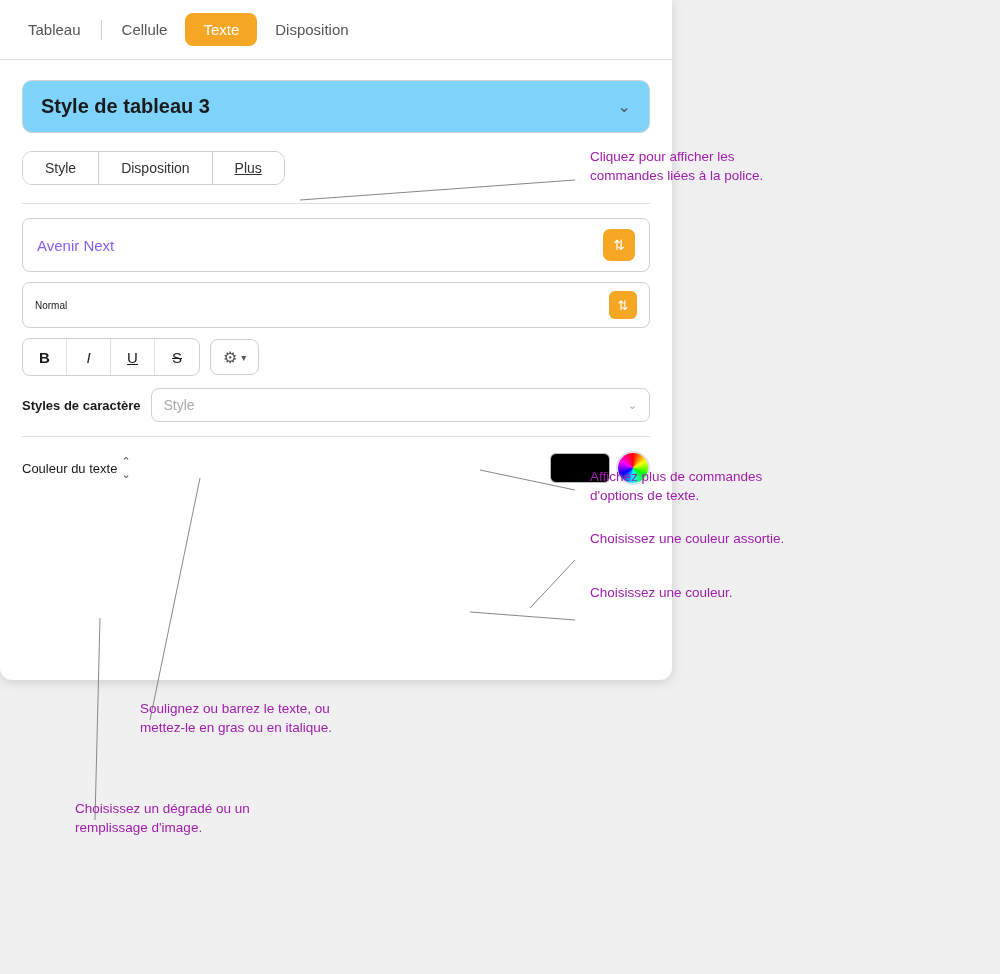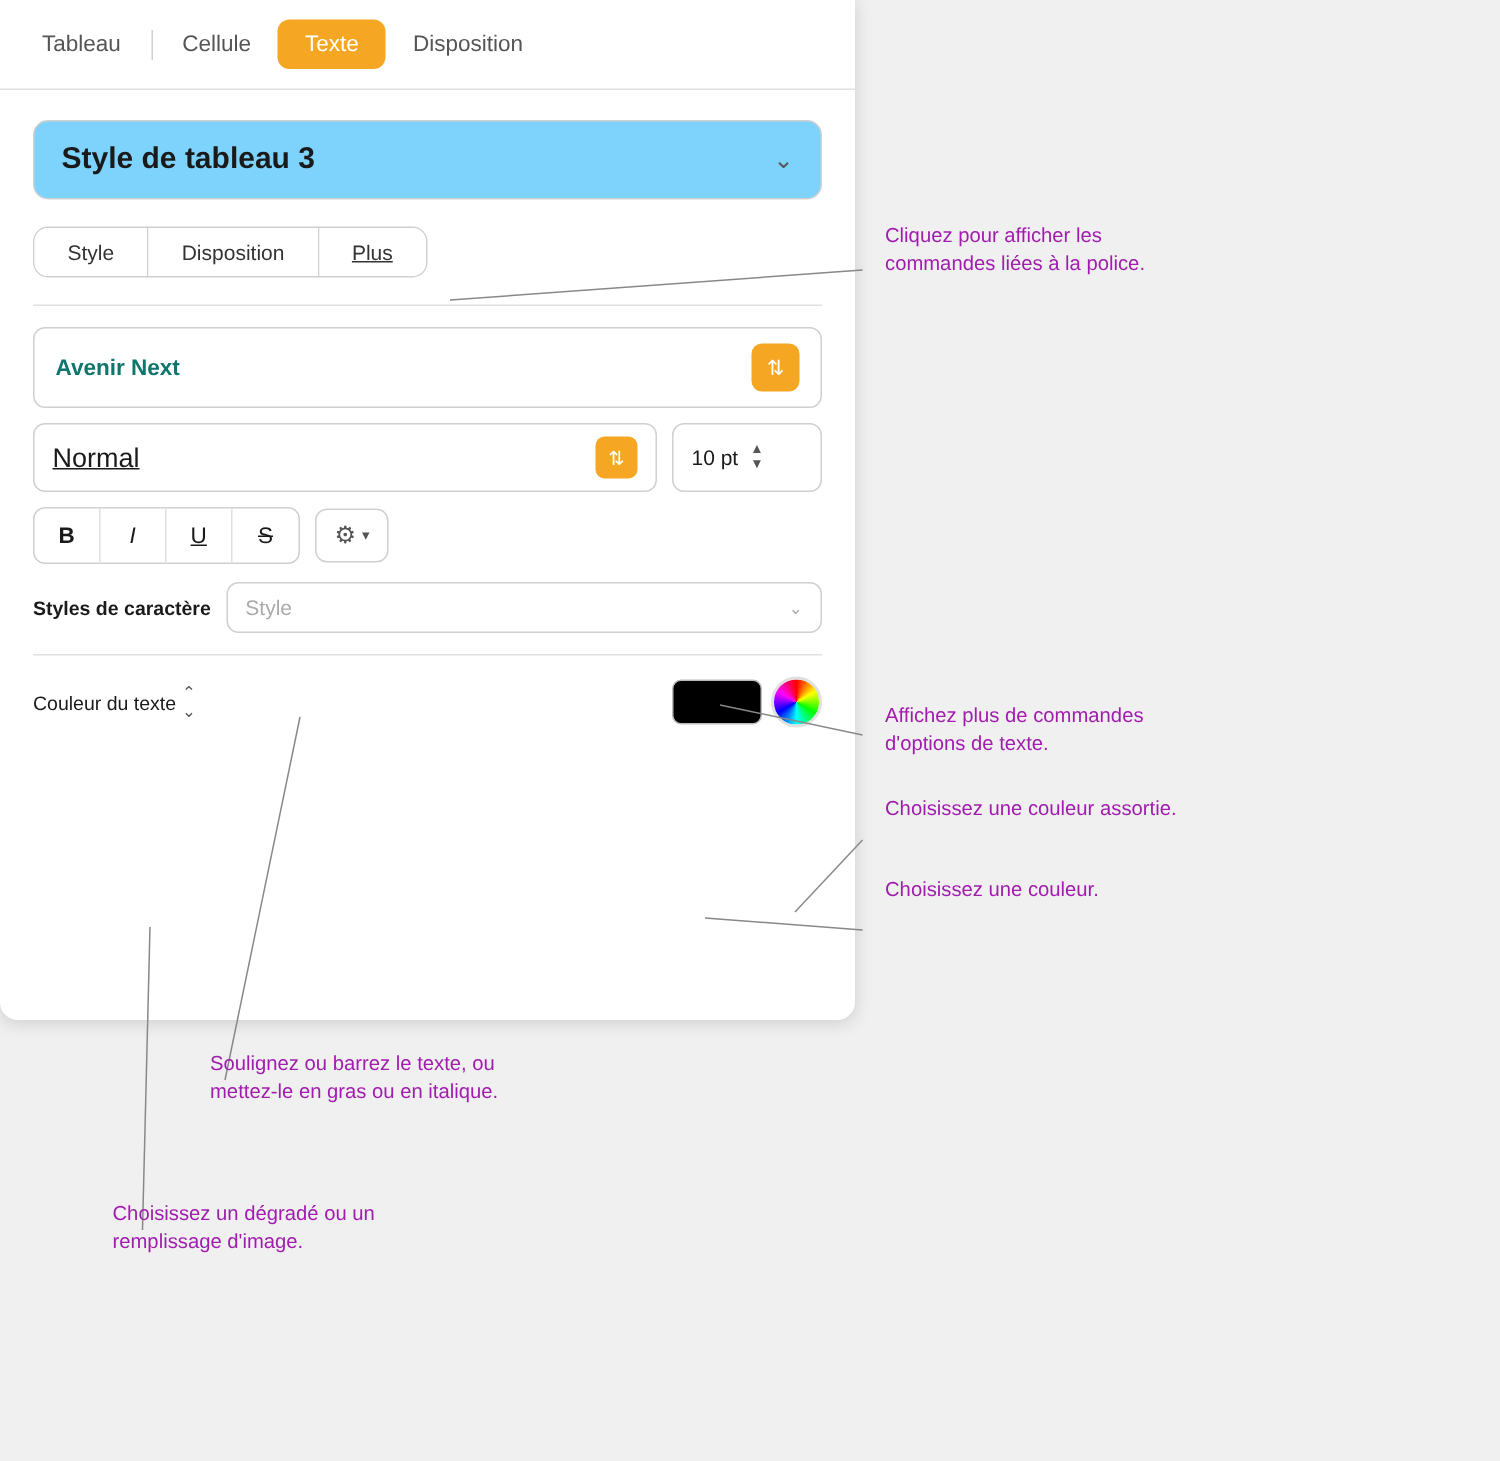--- a/index.html
+++ b/index.html
@@ -9,21 +9,21 @@
       width: 1000px;
       height: 974px;
       position: relative;
       overflow: hidden;
     }
 
     .panel {
       position: absolute;
       top: 0;
       left: 0;
-      width: 570px;
+      width: 672px;
       height: 680px;
       background: #ffffff;
       border-radius: 0 0 12px 12px;
       box-shadow: 0 2px 12px rgba(0,0,0,0.15);
     }
 
     
     .tab-bar {
       display: flex;
       align-items: center;
@@ -129,22 +129,21 @@
       border: 1px solid #d0d0d0;
       border-radius: 8px;
       padding: 10px 14px;
       margin-bottom: 10px;
       cursor: pointer;
       background: #fff;
     }
 
     .font-name {
       font-size: 15px;
-      color: #0f766e;
-      font-weight: bold;
+      color: #8b5cf6;
     }
 
     .orange-spin-btn {
       width: 32px;
       height: 32px;
       background: #f5a623;
       border-radius: 7px;
       display: flex;
       align-items: center;
       justify-content: center;
@@ -171,23 +170,22 @@
       align-items: center;
       justify-content: space-between;
       border: 1px solid #d0d0d0;
       border-radius: 8px;
       padding: 8px 12px;
       cursor: pointer;
       background: #fff;
     }
 
     .style-selector-text {
-      font-size: 18px;
-      color: #1a1a1a;
-      text-decoration: underline;
+      font-size: 10px;
+      color: #1a1a1a;
     }
 
     .orange-sm-spin {
       width: 28px;
       height: 28px;
       background: #f5a623;
       border-radius: 6px;
       display: flex;
       align-items: center;
       justify-content: center;
@@ -412,27 +410,20 @@
       </div>
     </div>
 
     <div class="font-style-row">
       <div class="style-selector">
         <span class="style-selector-text">Normal</span>
         <div class="orange-sm-spin">
           <span style="color:white; font-size:13px;">⇅</span>
         </div>
       </div>
-      <div class="size-selector">
-        <span class="size-text">10 pt</span>
-        <div class="spin-arrows">
-          <span class="spin-arrow">▲</span>
-          <span class="spin-arrow">▼</span>
-        </div>
-      </div>
     </div>
 
     <div class="format-row">
       <div class="format-group">
         <div class="format-btn bold">B</div>
         <div class="format-btn italic">I</div>
         <div class="format-btn underline">U</div>
         <div class="format-btn strikethrough">S</div>
       </div>
       <div class="options-btn">

